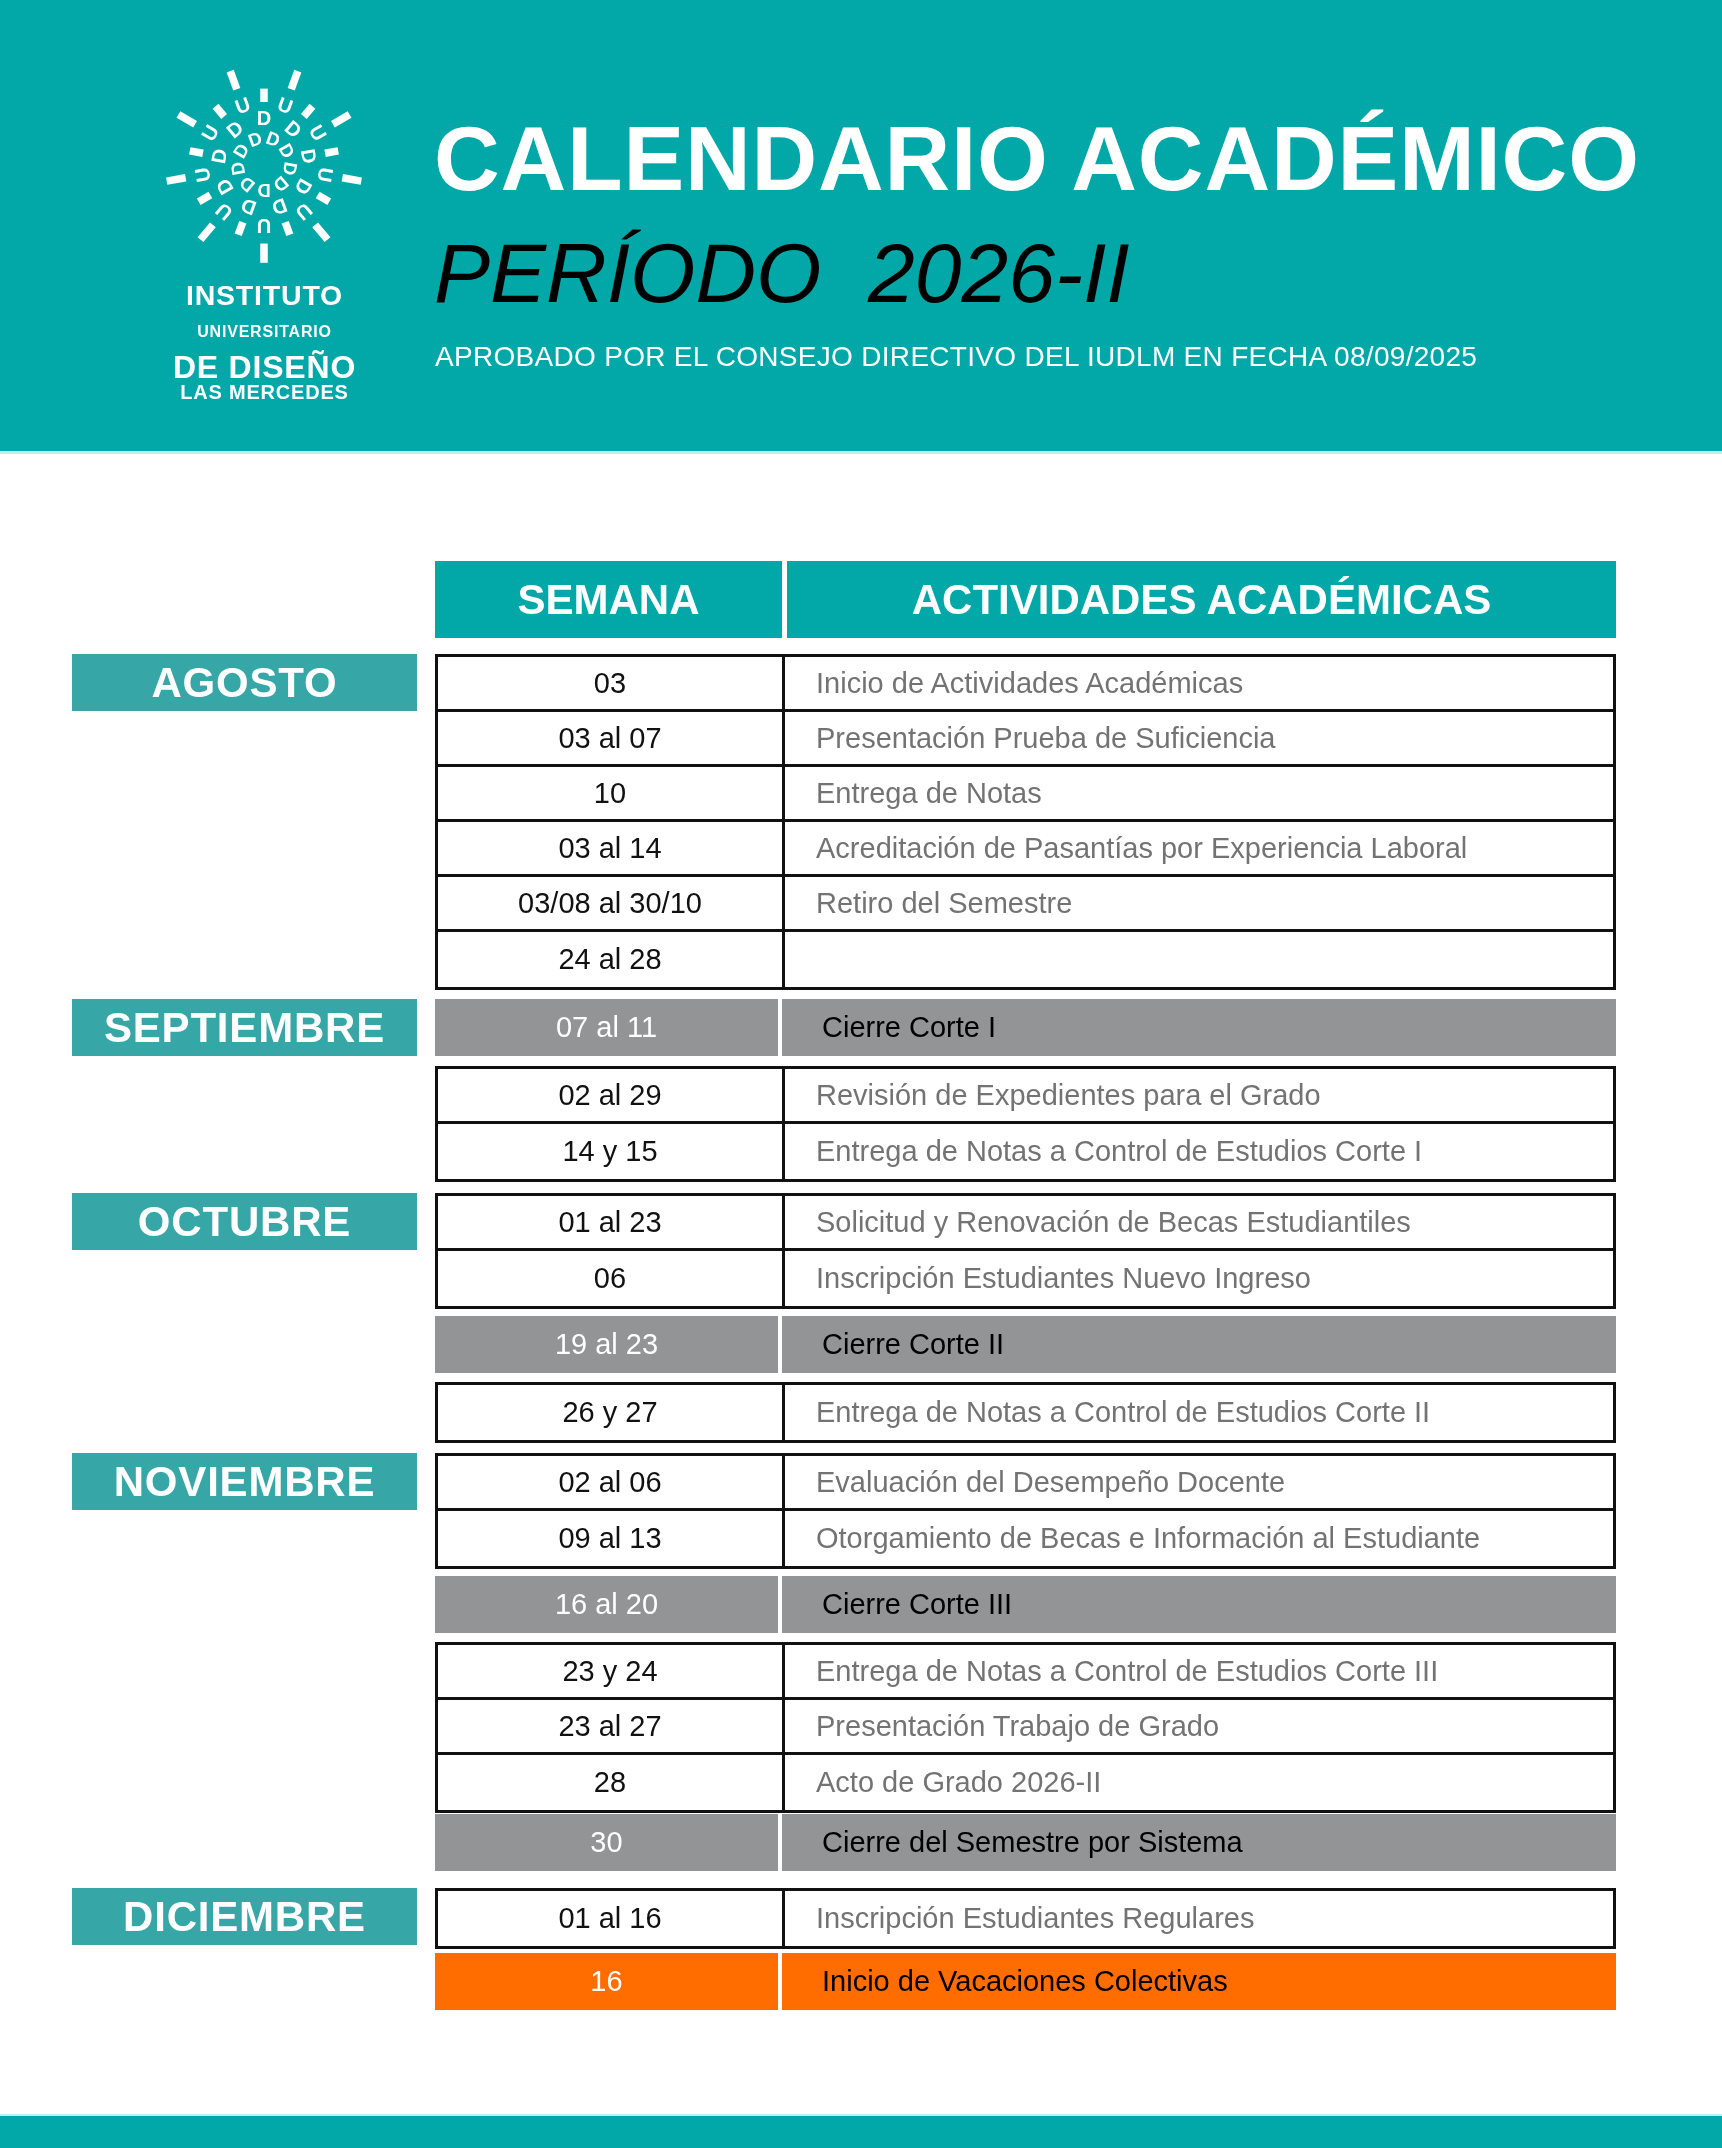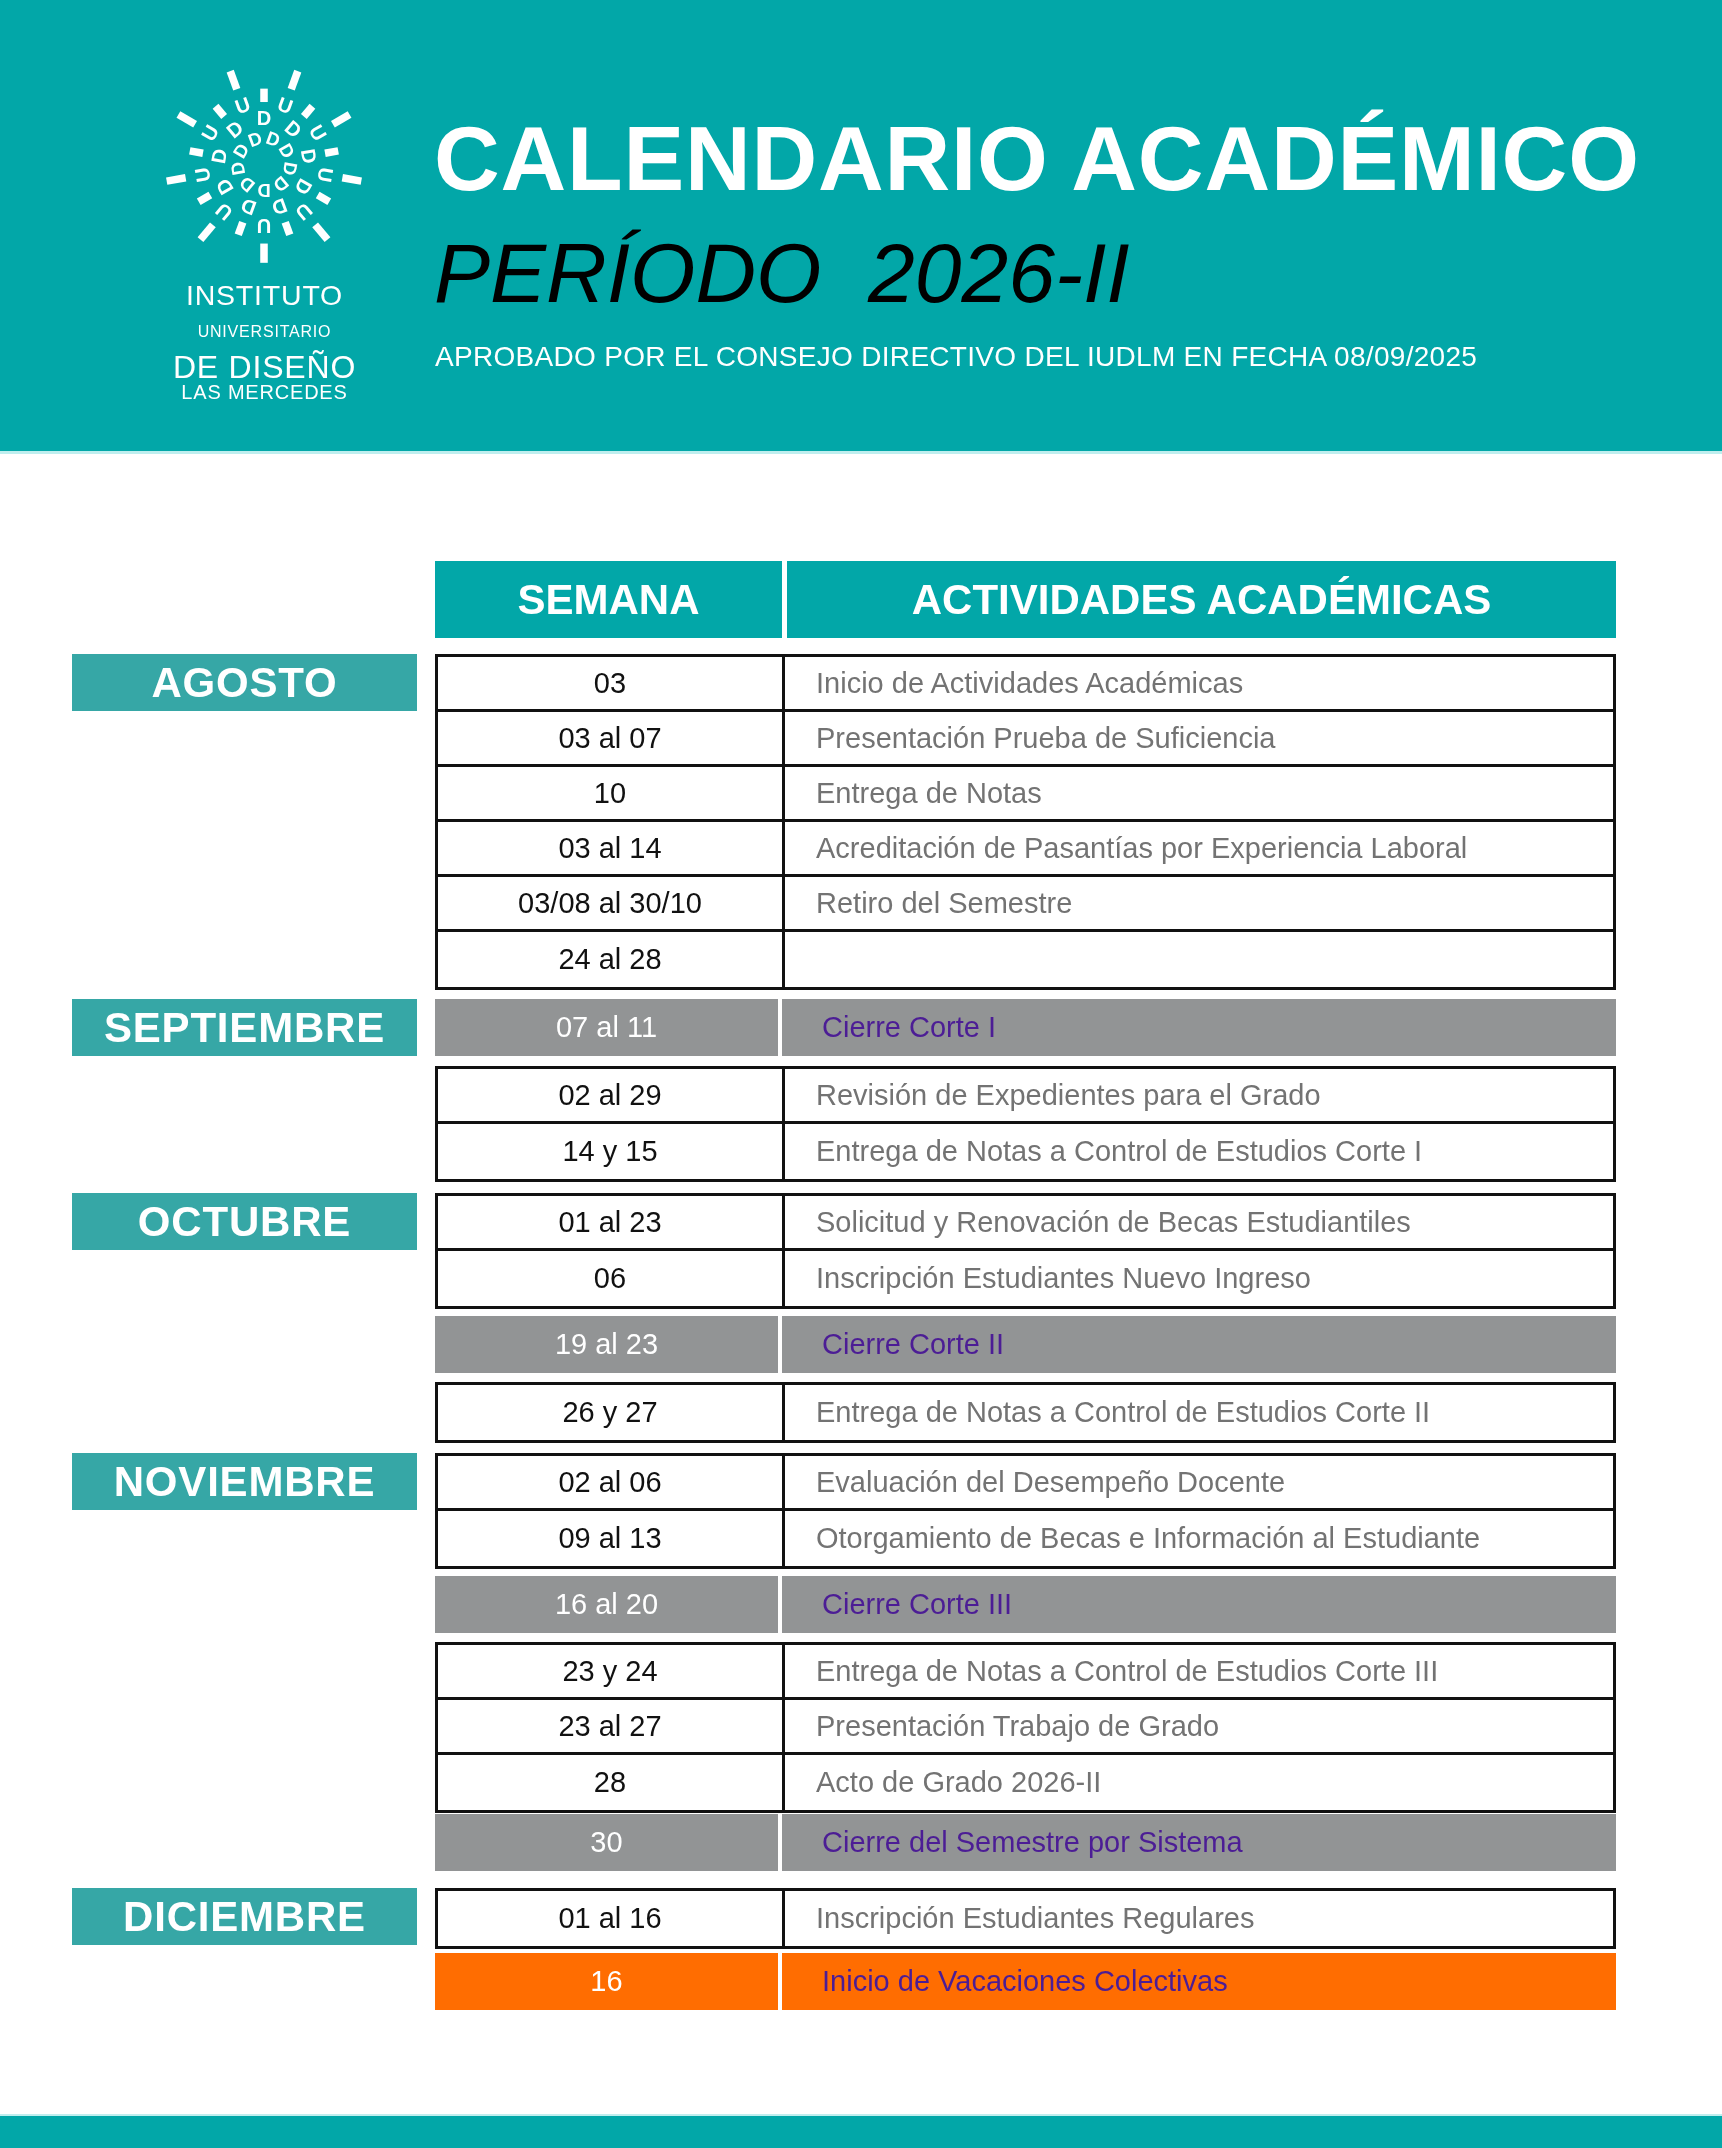--- a/index.html
+++ b/index.html
@@ -4,21 +4,21 @@
 <style>
   * { box-sizing: border-box; margin: 0; padding: 0; }
   html, body { width: 1723px; height: 2148px; background: #ffffff; overflow: hidden; }
   body { position: relative; font-family: "Liberation Sans", "DejaVu Sans", sans-serif; }
 
   .header { position: absolute; left: 0; top: 0; width: 1723px; height: 451px; background: #02A7A8; }
   .header-line { position: absolute; left: 0; top: 451px; width: 1723px; height: 2.5px; background: #bfeeee; }
 
   .logo { position: absolute; left: 151px; top: 59px; width: 227px; height: 352px; }
   .logo svg { position: absolute; left: 10px; top: 0; }
-  .logo-text { position: absolute; left: 0; width: 227px; text-align: center; color: #fff; font-weight: 400; letter-spacing: 0.8px; white-space: nowrap; }
+  .logo-text { position: absolute; left: 0; width: 227px; text-align: center; color: #fff; font-weight: 700; letter-spacing: 0.8px; white-space: nowrap; }
   .lt1 { top: 220px; font-size: 28.5px; }
   .lt2 { top: 264px; font-size: 16px; }
   .lt3 { top: 282px; font-size: 32px; margin-top: 8px; }
   .lt4 { top: 322px; font-size: 20px; }
 
   .title { position: absolute; left: 434px; top: 107px; color: #fff; font-weight: 700; font-size: 91px; letter-spacing: 0.8px; white-space: nowrap; }
   .subtitle { position: absolute; left: 434px; top: 225px; color: #000000; font-style: italic; font-size: 84px; white-space: nowrap; }
   .approval { position: absolute; left: 435px; top: 341px; color: #fff; font-weight: 400; font-size: 28px; white-space: nowrap; letter-spacing: 0.3px; }
 
   .th { position: absolute; top: 561px; height: 77px; background: #02A7A8; color: #fff; font-weight: 700; font-size: 42px; display: flex; align-items: center; justify-content: center; white-space: nowrap; }
@@ -28,21 +28,21 @@
   .month { position: absolute; left: 72px; width: 345px; height: 57px; background: #36A7A6; color: #fff; font-weight: 700; font-size: 42px; display: flex; align-items: center; justify-content: center; letter-spacing: 0.8px; white-space: nowrap; }
 
   .group { position: absolute; left: 435px; width: 1181px; border: 3.4px solid #111; background: #fff; }
   .row { display: flex; height: 55px; border-bottom: 3.4px solid #111; }
   .row:last-child { border-bottom: none; }
   .cell-w { width: 347px; border-right: 3.4px solid #111; display: flex; align-items: center; justify-content: center; font-size: 29px; color: #111; white-space: nowrap; }
   .cell-a { flex: 1; display: flex; align-items: center; padding-left: 31px; font-size: 29px; color: #737373; white-space: nowrap; }
 
   .band { position: absolute; left: 435px; width: 1181px; height: 57px; display: flex; }
   .band .cell-w { width: 347px; border-right: 4.2px solid #fff; color: #fff; }
-  .band .cell-a { color: #4c1d95; padding-left: 40px; }
+  .band .cell-a { color: #000000; padding-left: 40px; }
   .gray { background: #929495; }
   .orange { background: #FF6D01; }
 
   b { font-weight: 400; }
   .light { font-weight: 400; }
 
   .footer { position: absolute; left: 0; top: 2116px; width: 1723px; height: 32px; background: #02A7A8; }
   .footer-line { position: absolute; left: 0; top: 2114px; width: 1723px; height: 2.5px; background: #bfeeee; }
 </style>
 </head>

